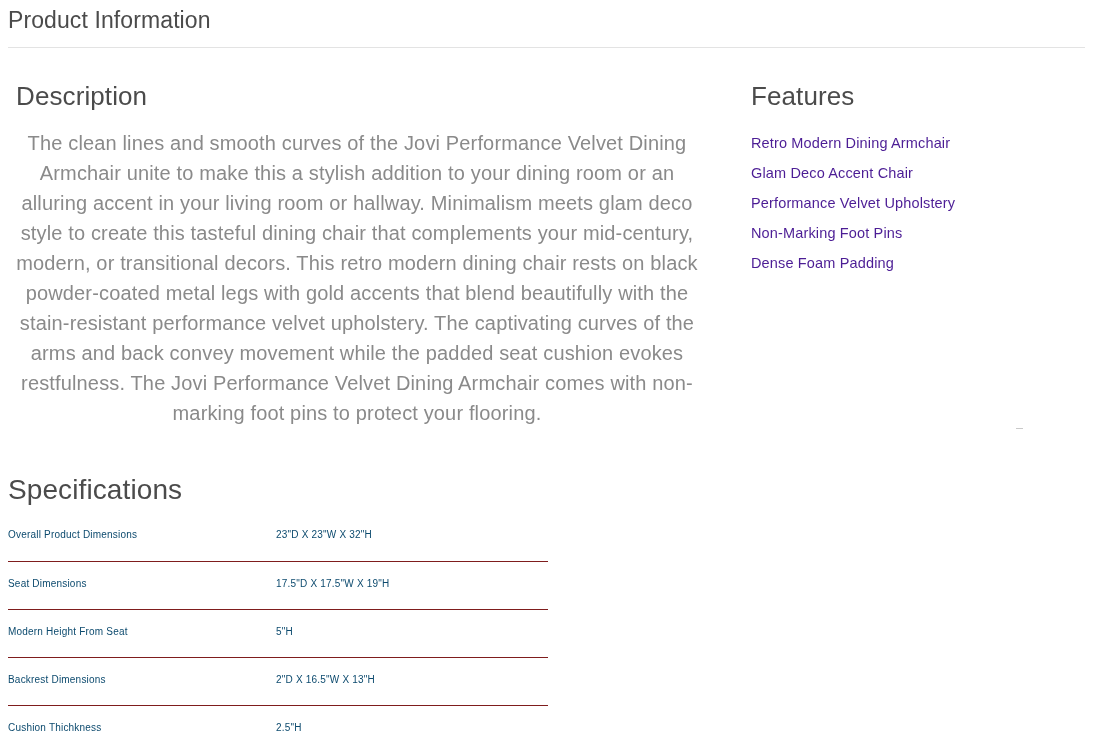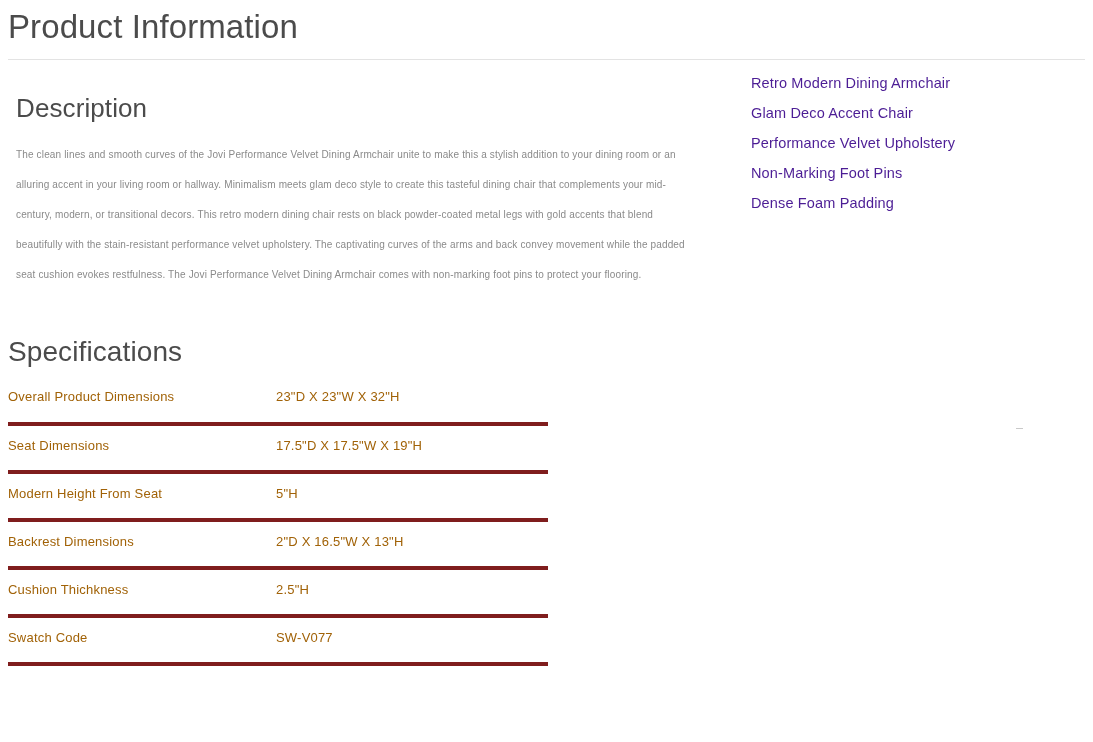--- a/index.html
+++ b/index.html
@@ -16,21 +16,21 @@
   .page {
     position: relative;
     width: 1093px;
     height: 742px;
     overflow: hidden;
     padding: 0;
   }
 
   
   .page-title {
-    font-size: 33px;
+    font-size: 23px;
     font-weight: 400;
     color: #4b4b4b;
     letter-spacing: 0.1px;
     margin: 0;
     padding: 6px 0 12px 8px;
     line-height: 1.25;
   }
   .title-rule {
     height: 1px;
     background: #e3e3e3;
@@ -56,26 +56,27 @@
   h2.section-heading {
     font-size: 26px;
     font-weight: 400;
     color: #4b4b4b;
     margin: 24px 0 14px 0;
     line-height: 1.3;
     letter-spacing: 0.1px;
   }
 
   .description-text {
-    font-size: 10px;
+    font-size: 20px;
     line-height: 30px;
     color: #8a8a8a;
     max-width: 690px;
     margin: 0;
     letter-spacing: 0.15px;
+    text-align: center;
   }
 
   
   .features-list {
     list-style: none;
     margin: 0;
     padding: 0;
   }
   .features-list li {
     font-size: 14.5px;
@@ -94,23 +95,23 @@
     color: #4b4b4b;
     margin: 38px 0 8px 0;
     letter-spacing: 0.1px;
   }
   table.specs {
     border-collapse: collapse;
     width: 540px;
     table-layout: fixed;
   }
   table.specs td {
-    font-size: 13px;
-    color: #a16207;
-    border-bottom: 4px solid #7f1d1d;
+    font-size: 10px;
+    color: #0c4a6e;
+    border-bottom: 1px solid #7f1d1d;
     padding: 9px 0 14px 0;
     height: 48px;
     vertical-align: middle;
     letter-spacing: 0.2px;
   }
   table.specs td.spec-label { width: 268px; }
   table.specs td.spec-value { width: 272px; }
 
   
   .stray-mark {
@@ -131,20 +132,21 @@
   <div class="title-rule"></div>
 
   <div class="columns">
 
     <div class="col-left">
       <h2 class="section-heading">Description</h2>
       <p class="description-text">The clean lines and smooth curves of the Jovi Performance Velvet Dining Armchair unite to make this a stylish addition to your dining room or an alluring accent in your living room or hallway. Minimalism meets glam deco style to create this tasteful dining chair that complements your mid-century, modern, or transitional decors. This retro modern dining chair rests on black powder-coated metal legs with gold accents that blend beautifully with the stain-resistant performance velvet upholstery. The captivating curves of the arms and back convey movement while the padded seat cushion evokes restfulness. The Jovi Performance Velvet Dining Armchair comes with non-marking foot pins to protect your flooring.</p>
     </div>
 
     <div class="col-right">
+      <h2 class="section-heading">Features</h2>
       <ul class="features-list">
         <li>Retro Modern Dining Armchair</li>
         <li>Glam Deco Accent Chair</li>
         <li>Performance Velvet Upholstery</li>
         <li>Non-Marking Foot Pins</li>
         <li>Dense Foam Padding</li>
       </ul>
     </div>
 
   </div>

